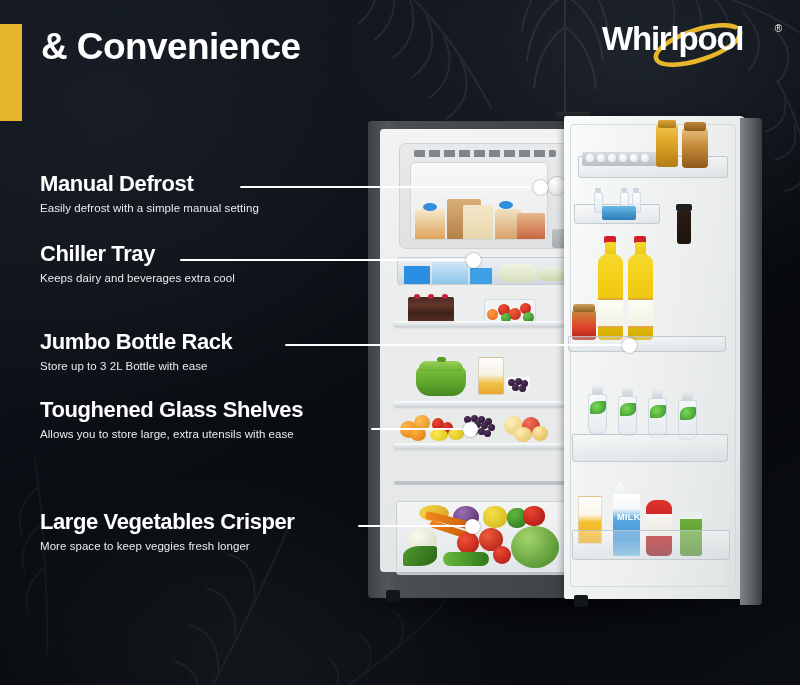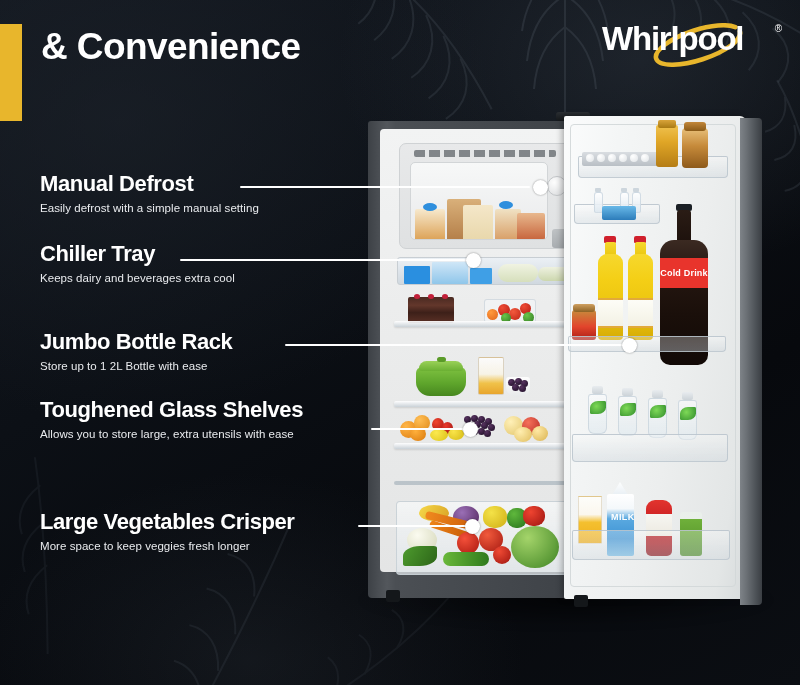--- a/index.html
+++ b/index.html
@@ -429,21 +429,21 @@
   <div class="feature" style="top:172px;">
     <div class="f-title">Manual Defrost</div>
     <div class="f-sub">Easily defrost with a simple manual setting</div>
   </div>
   <div class="feature" style="top:242px;">
     <div class="f-title">Chiller Tray</div>
     <div class="f-sub">Keeps dairy and beverages extra cool</div>
   </div>
   <div class="feature" style="top:330px;">
     <div class="f-title">Jumbo Bottle Rack</div>
-    <div class="f-sub">Store up to 1 2L Bottle with ease</div>
+    <div class="f-sub">Store up to 3 2L Bottle with ease</div>
   </div>
   <div class="feature" style="top:398px;">
     <div class="f-title">Toughened Glass Shelves</div>
     <div class="f-sub">Allows you to store large, extra utensils with ease</div>
   </div>
   <div class="feature" style="top:510px;">
     <div class="f-title">Large Vegetables Crisper</div>
     <div class="f-sub">More space to keep veggies fresh longer</div>
   </div>
 
@@ -583,23 +583,20 @@
         <div class="sm-bottle" style="left:30px; top:76px;"></div>
         <div class="sm-bottle-cap" style="left:31px; top:72px;"></div>
         <div class="sm-bottle" style="left:56px; top:76px;"></div>
         <div class="sm-bottle-cap" style="left:57px; top:72px;"></div>
         <div class="sm-bottle" style="left:68px; top:76px;"></div>
         <div class="sm-bottle-cap" style="left:69px; top:72px;"></div>
         <div class="jar" style="left:38px; top:90px; width:34px; height:14px; background:linear-gradient(180deg,#69b9e8,#2c7cba); border-radius:2px;"></div>
 
         <div class="cola-cap" style="left:112px; top:88px;"></div>
         <div class="cola-neck" style="left:113px; top:94px;"></div>
-        <div class="cola" style="left:96px; top:124px;">
-          <div class="cola-label" style="left:0; top:18px;">Cold Drink</div>
-        </div>
 
         <div class="juice-cap" style="left:40px; top:120px;"></div>
         <div class="juice-neck" style="left:41px; top:126px;"></div>
         <div class="juice" style="left:34px; top:138px;">
           <div class="juice-label" style="left:0; top:44px;"></div>
         </div>
 
         <div class="juice-cap" style="left:70px; top:120px;"></div>
         <div class="juice-neck" style="left:71px; top:126px;"></div>
         <div class="juice" style="left:64px; top:138px;">
@@ -624,21 +621,21 @@
         </div>
         <div class="water-cap" style="left:88px; top:274px;"></div>
         <div class="water-bot" style="left:114px; top:284px;">
           <div class="water-leaf" style="left:1px; top:6px; background:radial-gradient(circle at 40% 40%,#7ed957,#2f8b2a); border-radius:50% 10% 50% 10%;"></div>
         </div>
         <div class="water-cap" style="left:118px; top:276px;"></div>
         <div class="door-bin" style="left:8px; top:318px; width:156px; height:28px;"></div>
 
         <div class="oj-box" style="left:14px; top:380px;"></div>
         <div class="milk-top" style="left:48px; top:366px;"></div>
-        <div class="milk" style="left:43px; top:378px;">
+        <div class="milk" style="left:49px; top:378px;">
           <div class="milk-word" style="left:4px; top:18px;">MILK</div>
         </div>
         <div class="ketchup" style="left:82px; top:384px;">
           <div class="ketchup-label" style="left:0; top:14px;"></div>
         </div>
         <div class="peas-jar" style="left:116px; top:396px;"></div>
         <div class="door-bin" style="left:8px; top:414px; width:158px; height:30px;"></div>
 
         <div class="foot" style="left:10px; bottom:-8px;"></div>
       </div>

